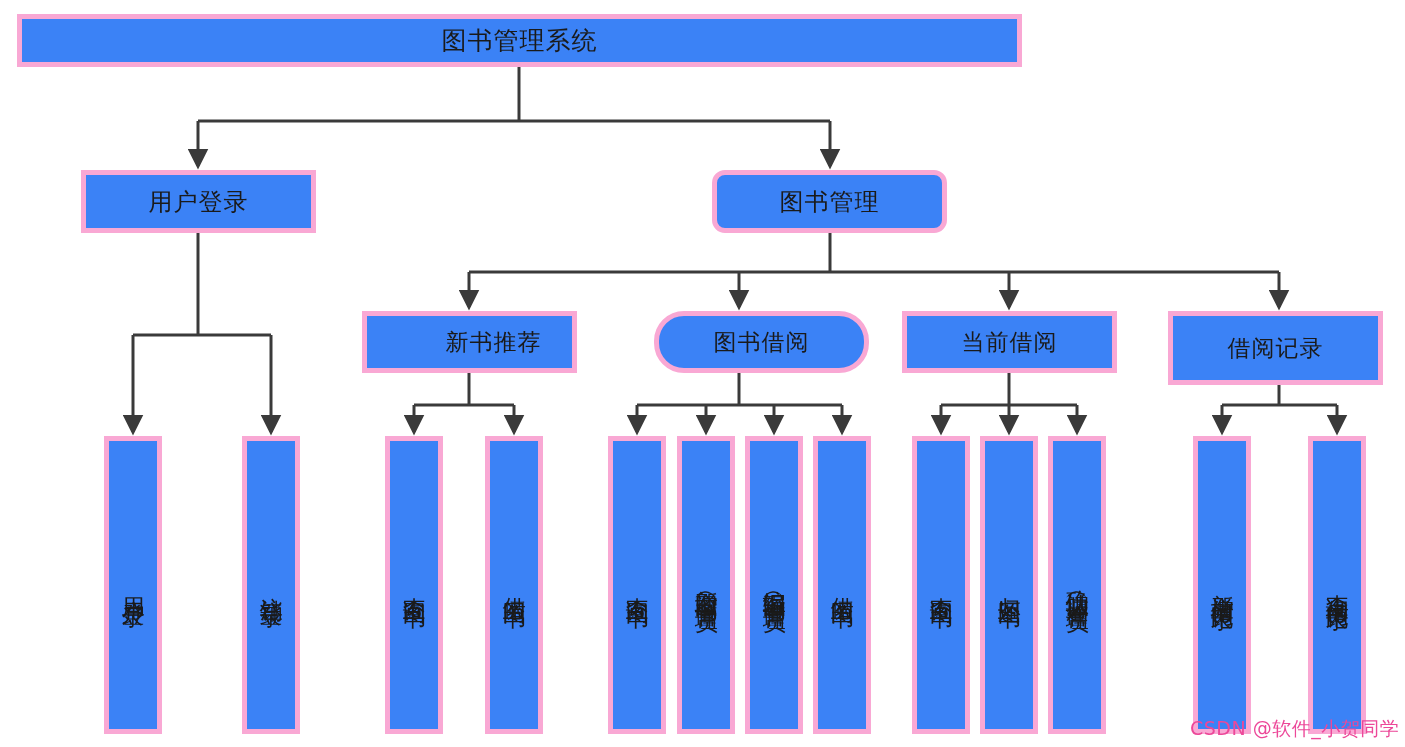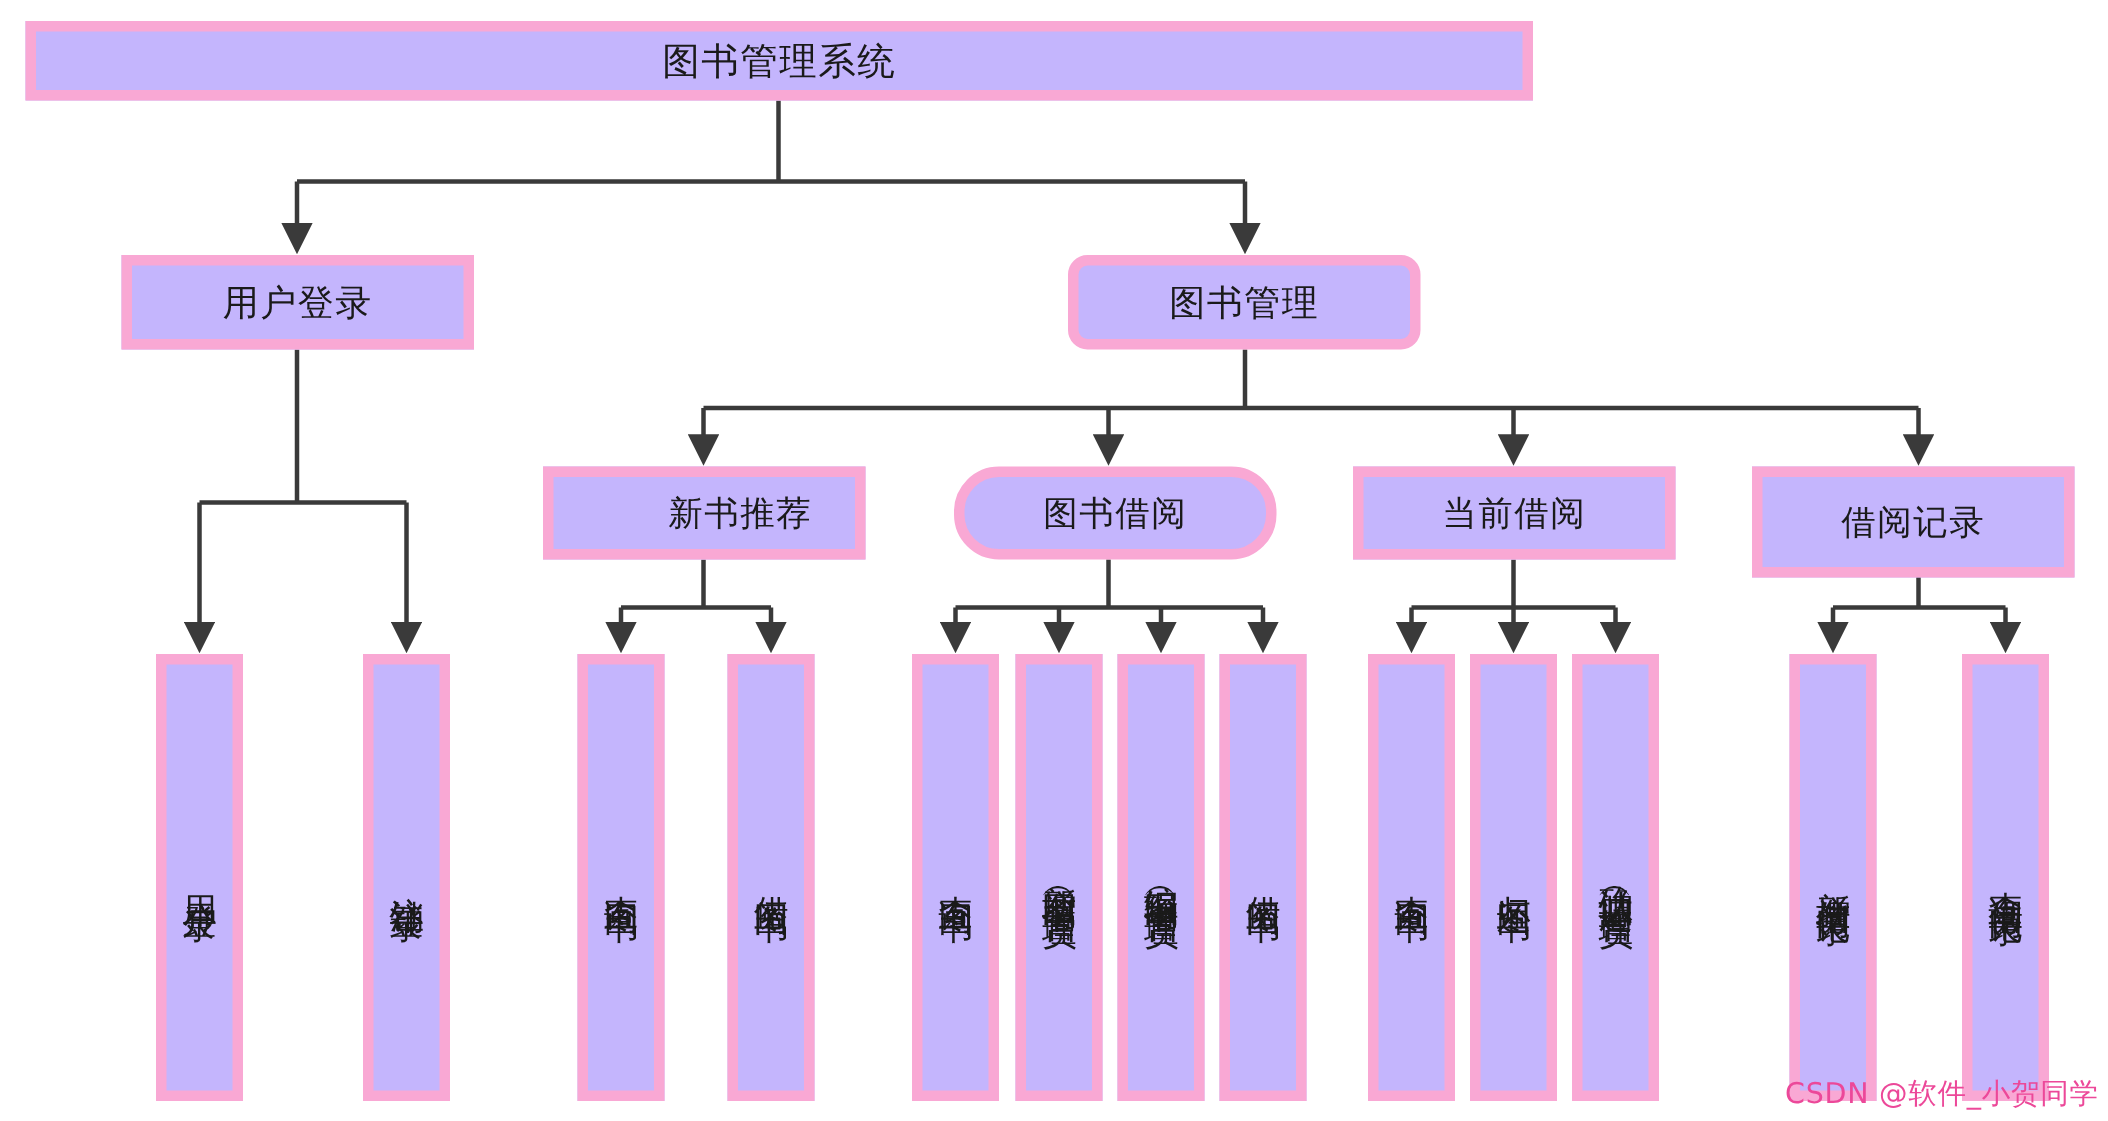--- a/index.html
+++ b/index.html
@@ -22,27 +22,26 @@
     position: absolute;
     left: 0;
     top: 0;
     width: 1405px;
     height: 747px;
     pointer-events: none;
   }
   .node {
     position: absolute;
     box-sizing: border-box;
-    background: #c4b5fd;
-    border: 7px solid #f9a8d4;
+    background: #3b82f6;
+    border: 5px solid #f9a8d4;
     display: flex;
     align-items: center;
     justify-content: center;
     color: #1a1a1a;
-    font-family: Liberation Serif, serif;
   }
   .node.root {
     font-size: 25px;
     letter-spacing: 1px;
   }
   .node.level2 {
     font-size: 24px;
     letter-spacing: 1px;
   }
   .node.level3 {
@@ -135,21 +134,21 @@
   <div class="node level2" style="left:81px; top:170px; width:235px; height:63px;">
     <span>用户登录</span>
   </div>
   <div class="node level2" style="left:712px; top:170px; width:235px; height:63px;border-radius:13px;">
     <span>图书管理</span>
   </div>
 
   <div class="node level3" style="left:362px; top:311px; width:215px; height:62px;padding-left:48px;">
     <span>新书推荐</span>
   </div>
-  <div class="node level3" style="left:636px; top:311px; width:215px; height:62px;border-radius:30px;">
+  <div class="node level3" style="left:654px; top:311px; width:215px; height:62px;border-radius:30px;">
     <span>图书借阅</span>
   </div>
   <div class="node level3" style="left:902px; top:311px; width:215px; height:62px;">
     <span>当前借阅</span>
   </div>
   <div class="node level3" style="left:1168px; top:311px; width:215px; height:74px;align-items:center;">
     <span>借阅记录</span>
   </div>
 
   <div class="node leaf" style="left:104px; top:436px; width:58px; height:298px;">

